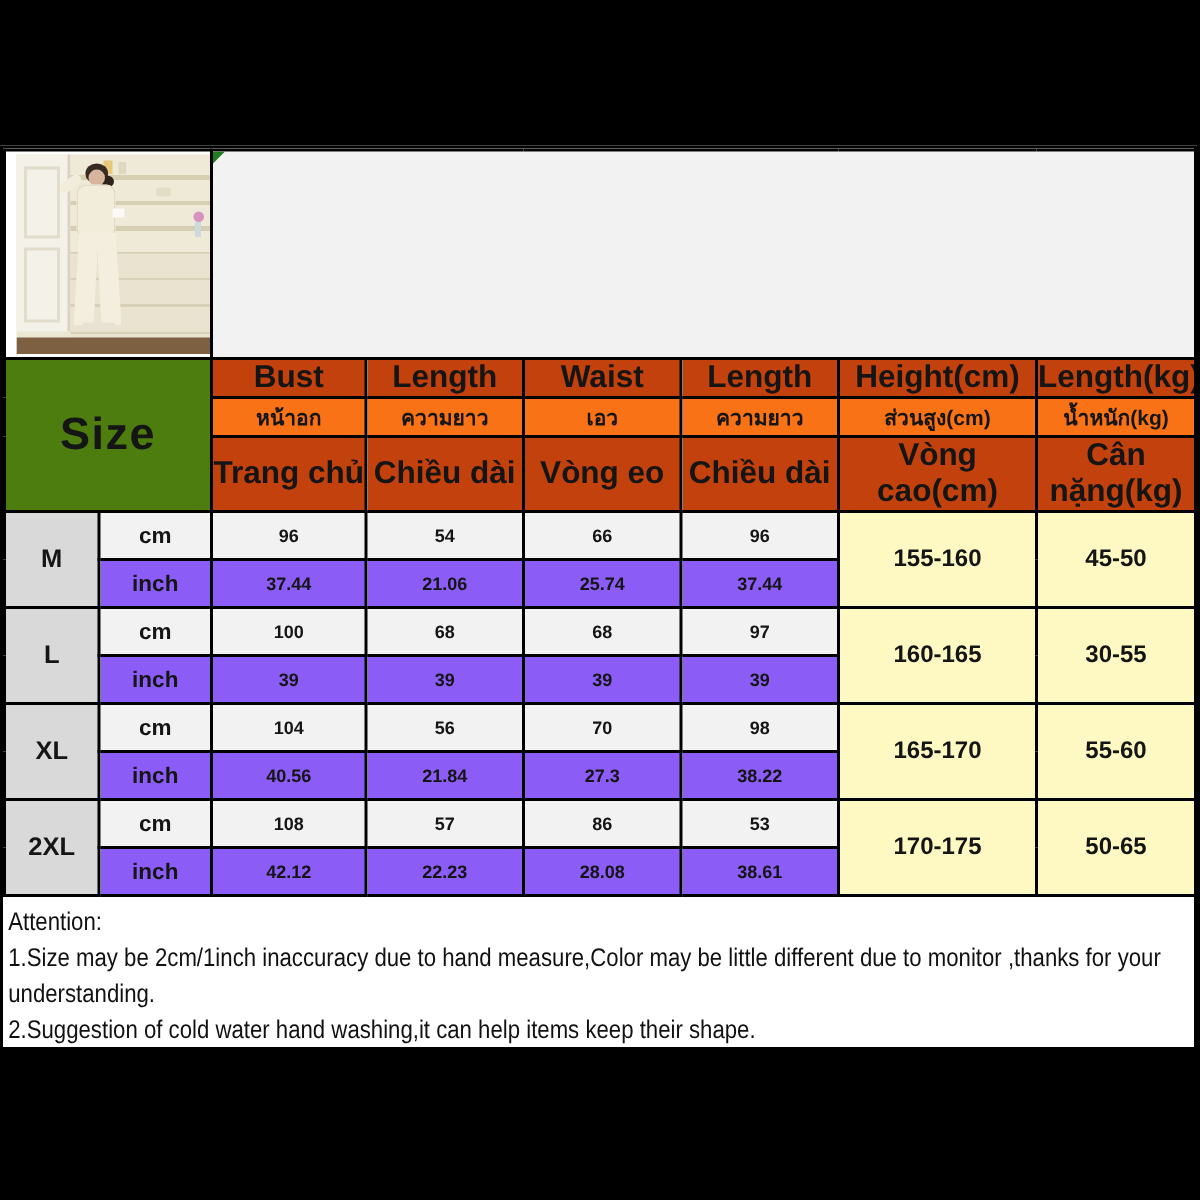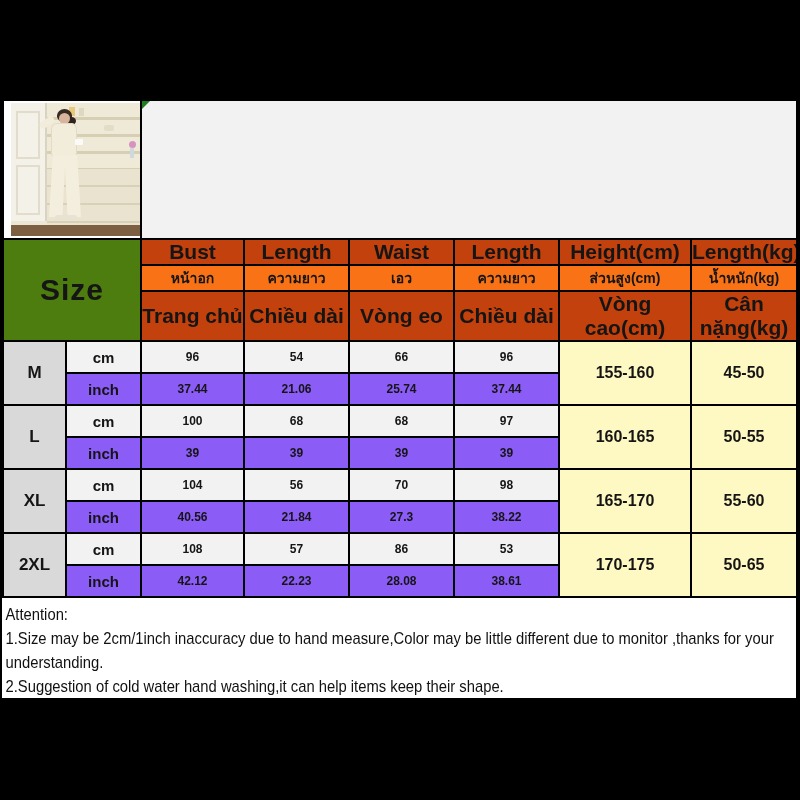--- a/index.html
+++ b/index.html
@@ -198,21 +198,21 @@
     </tr>
 
     <tr class="data-row">
       <td class="size-label" rowspan="2">L</td>
       <td class="unit-cm">cm</td>
       <td class="val-cm">100</td>
       <td class="val-cm">68</td>
       <td class="val-cm">68</td>
       <td class="val-cm">97</td>
       <td class="range-cell" rowspan="2">160-165</td>
-      <td class="range-cell" rowspan="2">50-55</td>
+      <td class="range-cell" rowspan="2">30-55</td>
     </tr>
     <tr class="data-row">
       <td class="unit-inch">inch</td>
       <td class="val-inch">39</td>
       <td class="val-inch">39</td>
       <td class="val-inch">39</td>
       <td class="val-inch">39</td>
     </tr>
 
     <tr class="data-row">

